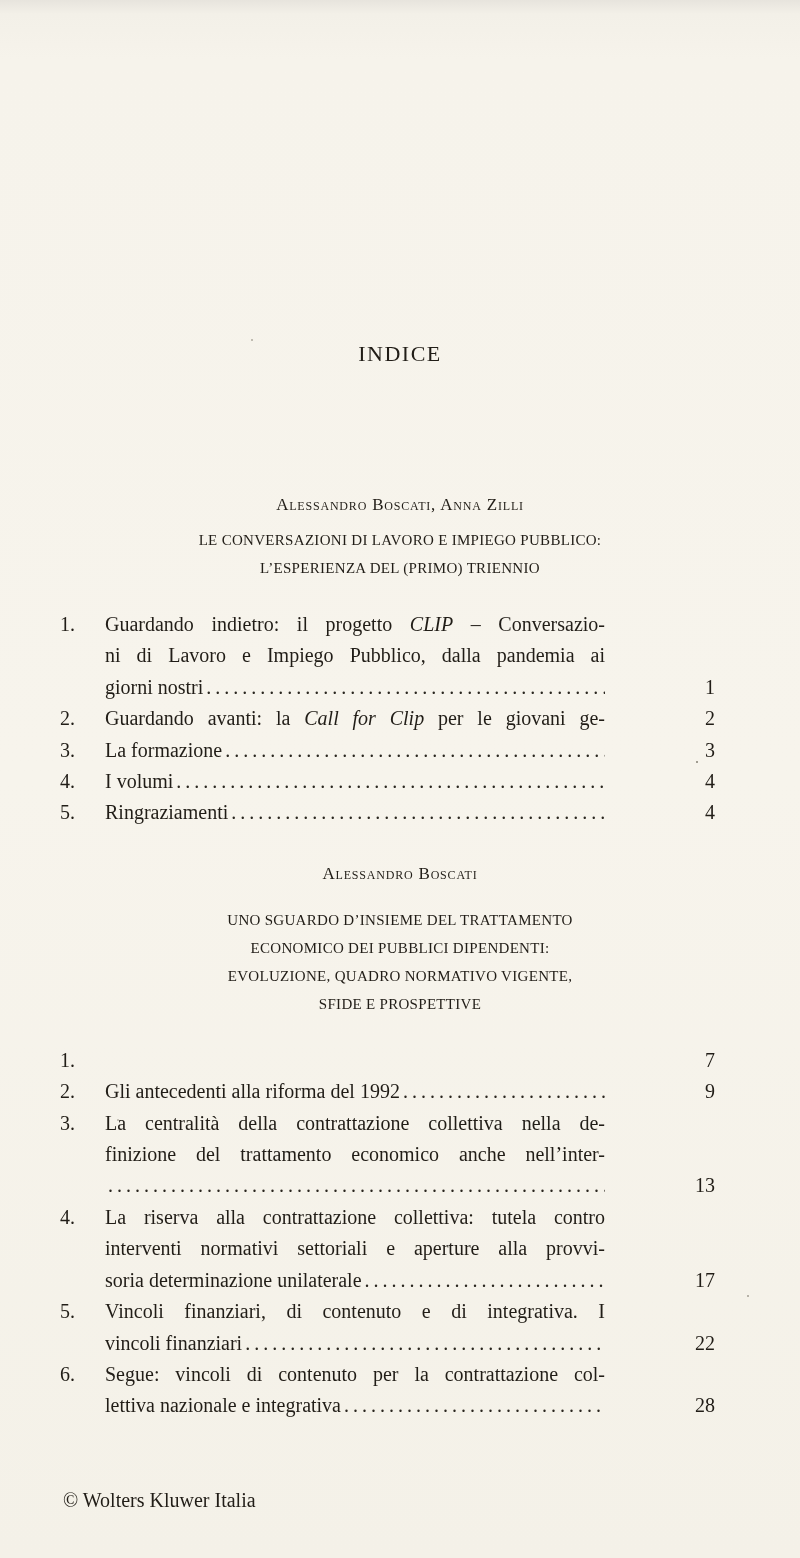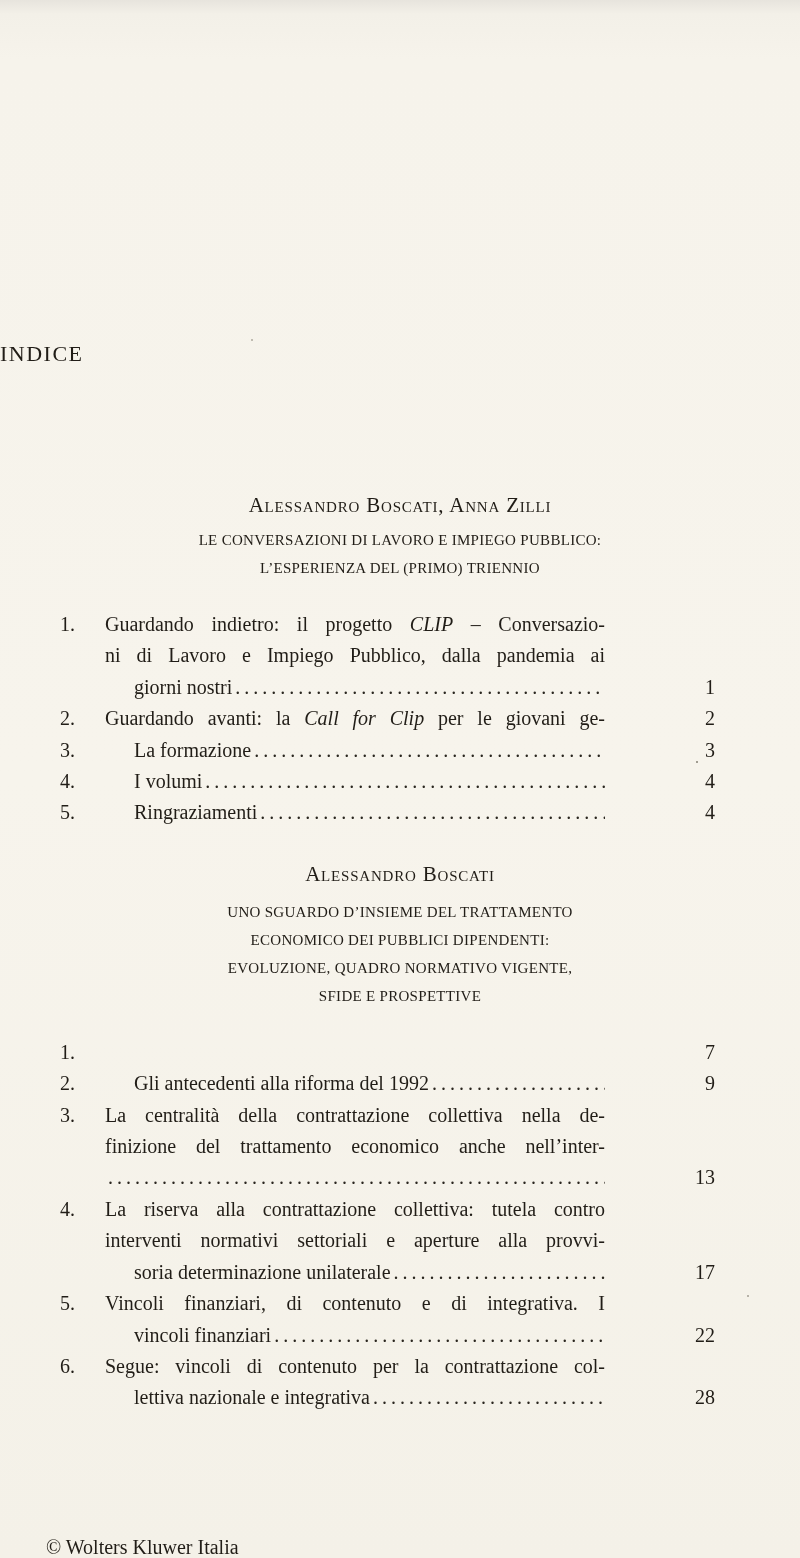--- a/index.html
+++ b/index.html
@@ -19,44 +19,45 @@
       radial-gradient(circle 1.2px at 118px 1120px, rgba(90,84,70,.3) 60%, transparent 70%),
       linear-gradient(180deg, #e7e4dd 0px, #f3f0e8 14px, #f6f3eb 60px, #f7f4ec 50%, #f4f1e8 100%);
     color: #211d17;
     font-family: "Liberation Serif", "DejaVu Serif", serif;
     overflow: hidden;
     box-sizing: border-box;
     padding-top: 341px;
   }
   .indice-heading {
     margin: 0;
+    text-align: center;
     font-size: 22px;
     line-height: 26px;
     font-weight: 400;
     letter-spacing: 1.5px;
   }
   .section .authors {
     text-align: center;
     font-variant: small-caps;
-    font-size: 21px;
+    font-size: 17px;
     line-height: 24px;
     letter-spacing: 0.8px;
   }
   .section .section-title {
     margin-top: 9px;
     text-align: center;
     font-size: 15px;
     letter-spacing: 0.3px;
   }
   .section .section-title .title-line {
     line-height: 28px;
   }
   .section-1 .authors { margin-top: 126px; }
   .section-2 .authors { margin-top: 33px; }
-  .section-2 .section-title { margin-top: 12px; }
+  .section-2 .section-title { margin-top: 20px; }
 
   .entries {
     margin-top: 27px;
     margin-left: 60px;
     width: 655px; 
     font-size: 20px;
   }
   .section-2 .entries { margin-top: 27px; }
 
   .toc-entry {
@@ -79,21 +80,20 @@
   .entry-line.justified {
     text-align: justify;
     text-align-last: justify;
   }
   .entry-line.last {
     display: flex;
     align-items: baseline;
   }
   .entry-line.last .line-text {
     white-space: nowrap;
-    margin-left: 29px;
   }
   .dots {
     flex: 1 1 auto;
     overflow: hidden;
     white-space: nowrap;
     margin-left: 3px;
     letter-spacing: 4px;
     color: #2a261f;
   }
   .dots::after {
@@ -101,25 +101,24 @@
   }
   .toc-page {
     flex: 1 1 auto;
     text-align: right;
     line-height: 31.4px;
     align-self: flex-end;
     padding-right: 0px;
   }
   .footer {
     position: absolute;
-    left: 46px;
+    left: 63px;
     top: 1488px;
     font-size: 20px;
     line-height: 24px;
-    margin-top: 47px;
   }
   i { font-style: italic; }
 </style>
 </head>
 <body>
 
 <div class="page">
   <h1 class="indice-heading">INDICE</h1>
 
   <div>

